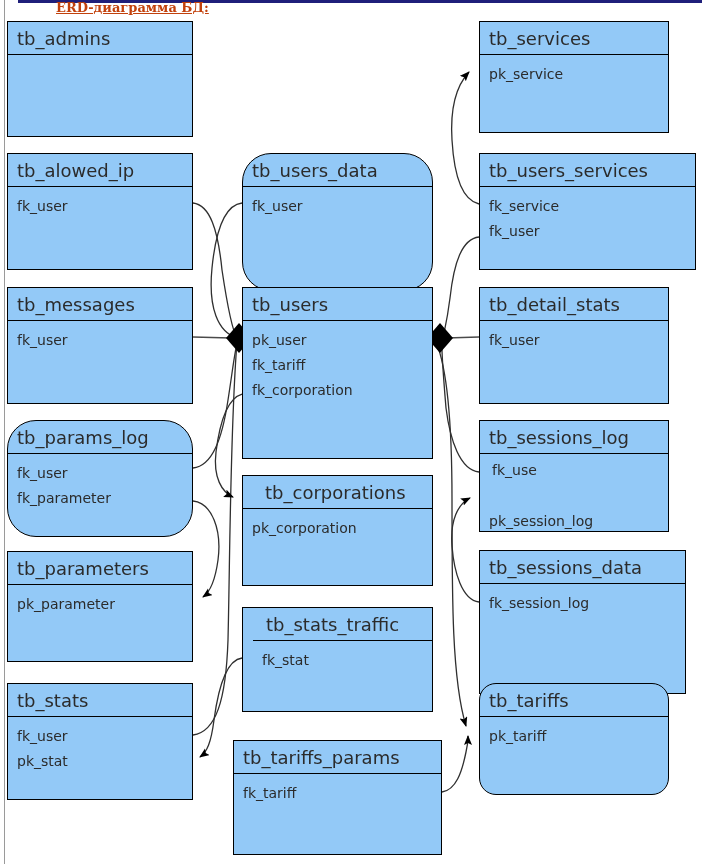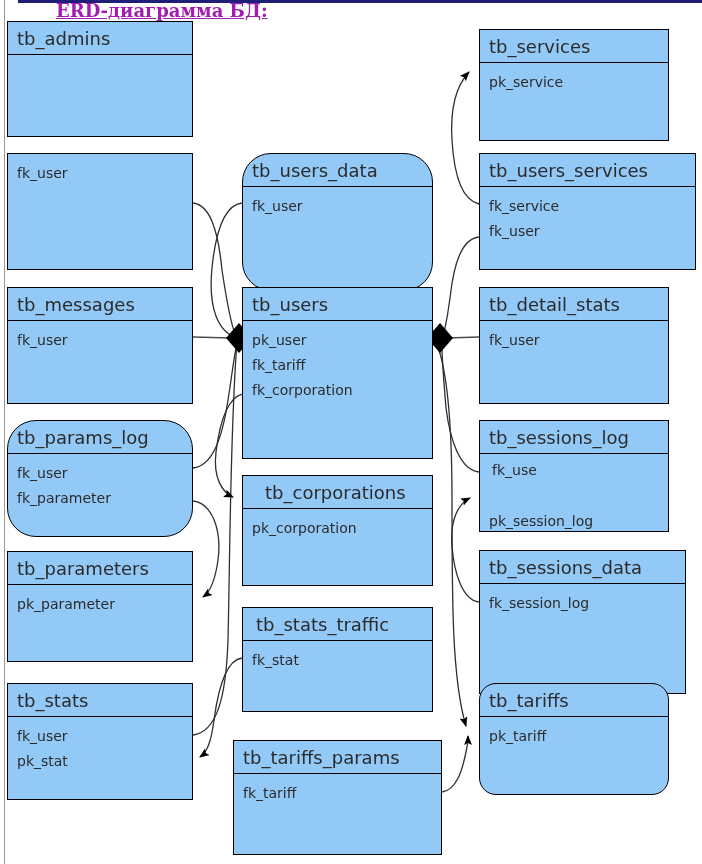--- a/index.html
+++ b/index.html
@@ -30,22 +30,22 @@
     width: 1px;
     height: 864px;
     background: #9a9a9a;
   }
   #doc-title {
     position: absolute;
     left: 56px;
     top: 0px;
     font-family: "DejaVu Serif", serif;
     font-weight: bold;
-    font-size: 18px;
-    color: #a21caf;
+    font-size: 13px;
+    color: #c2410c;
     text-decoration: underline;
     white-space: nowrap;
     letter-spacing: 0px;
   }
   #edges {
     position: absolute;
     left: 0;
     top: 0;
     width: 702px;
     height: 864px;
@@ -132,20 +132,21 @@
       <path d="M440,323 L453,338 L440,353 L427,338 Z" fill="#000000"></path>
     </g>
   </svg>
 
   <div class="entity" style="left:7px;top:21px;width:186px;height:116px;">
     <div class="ent-title">tb_admins</div>
     <div class="ent-attrs"></div>
   </div>
 
   <div class="entity" style="left:7px;top:153px;width:186px;height:117px;">
+    <div class="ent-title">tb_alowed_ip</div>
     <div class="ent-attrs">
       <div class="attr">fk_user</div>
     </div>
   </div>
 
   <div class="entity" style="left:7px;top:287px;width:186px;height:117px;">
     <div class="ent-title">tb_messages</div>
     <div class="ent-attrs">
       <div class="attr">fk_user</div>
     </div>
@@ -190,35 +191,35 @@
     </div>
   </div>
 
   <div class="entity" style="left:242px;top:475px;width:191px;height:111px;">
     <div class="ent-title" style="padding-left:22px;">tb_corporations</div>
     <div class="ent-attrs">
       <div class="attr">pk_corporation</div>
     </div>
   </div>
 
-  <div class="entity" style="left:242px;top:607px;width:191px;height:105px;">
+  <div class="entity" style="left:242px;top:607px;width:191px;height:105px;padding-left:10px;">
     <div class="ent-title" style="padding-left:13px;">tb_stats_traffic</div>
     <div class="ent-attrs">
       <div class="attr">fk_stat</div>
     </div>
   </div>
 
   <div class="entity" style="left:233px;top:740px;width:209px;height:115px;">
     <div class="ent-title">tb_tariffs_params</div>
     <div class="ent-attrs">
       <div class="attr">fk_tariff</div>
     </div>
   </div>
 
-  <div class="entity" style="left:479px;top:21px;width:190px;height:112px;margin-top:8px;">
+  <div class="entity" style="left:479px;top:21px;width:190px;height:112px;">
     <div class="ent-title">tb_services</div>
     <div class="ent-attrs">
       <div class="attr">pk_service</div>
     </div>
   </div>
 
   <div class="entity" style="left:479px;top:153px;width:217px;height:117px;">
     <div class="ent-title">tb_users_services</div>
     <div class="ent-attrs">
       <div class="attr">fk_service</div>

